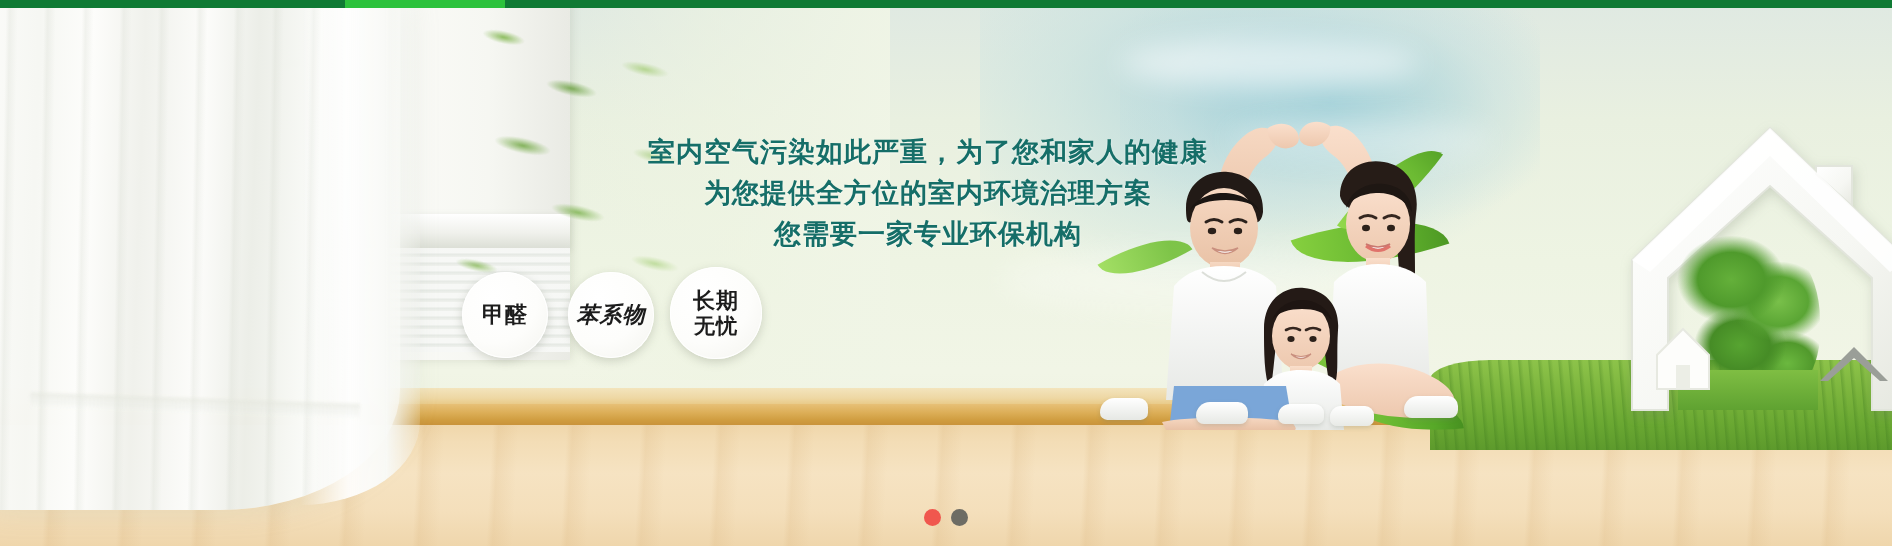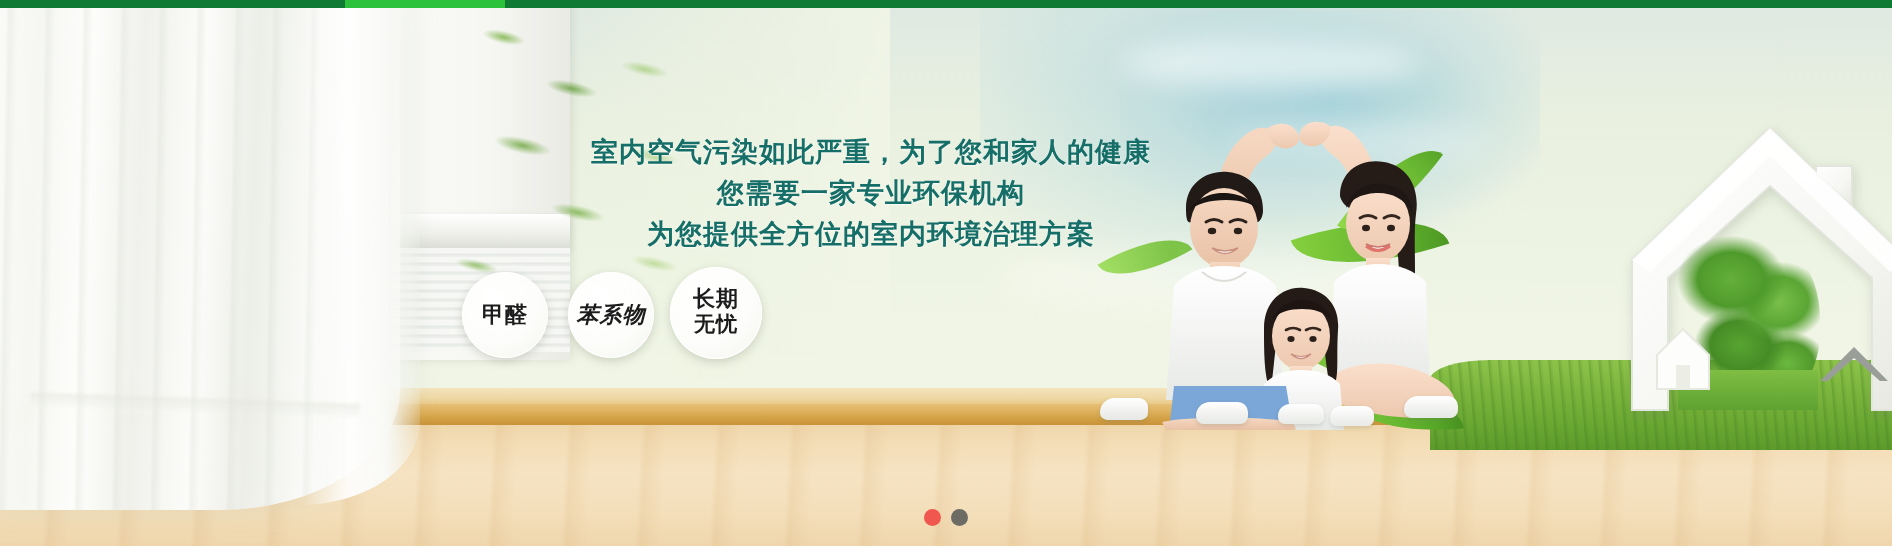--- a/index.html
+++ b/index.html
@@ -202,21 +202,21 @@
     position:absolute;left:0;top:0;width:1892px;height:8px;
     background:#0f7a34;
     display:flex;
     z-index:40;
   }
   .topbar-item{height:8px;flex:0 0 auto;}
   .topbar-item.active{background:#2cc23c;}
 
   
   .hero-copy{
-    position:absolute;left:531px;top:132px;width:680px;
+    position:absolute;left:588px;top:132px;width:680px;
     text-align:center;
     z-index:30;
     line-height:1.52;
   }
   .hero-line{
     color:#156e68;
     font-size:27px;
     font-weight:700;
     letter-spacing:1px;
     white-space:nowrap;
@@ -237,21 +237,21 @@
     align-items:center;justify-content:center;
     color:#1c1c1c;
     font-size:22px;font-weight:700;
     letter-spacing:1px;
     line-height:1.12;
   }
   .badge.wide{width:92px;height:92px;}
   .badge-l2{font-size:21px;}
   .badge-sp-1{margin-left:20px;font-style:italic;}
   .badge-sp-2{margin-left:18px;margin-top:-10px;}
-  .badge-sp-3{margin-left:16px;margin-top:-4px;font-family:Liberation Mono, monospace;}
+  .badge-sp-3{margin-left:16px;margin-top:-4px;}
 
   
   .dots{
     position:absolute;left:0;right:0;bottom:20px;
     display:flex;justify-content:center;gap:10px;
     z-index:35;
   }
   .dot{
     width:17px;height:17px;border-radius:50%;
     background:#6d6c64;
@@ -417,22 +417,22 @@
   <div class="curtain-hem"></div>
 
   <div class="topbar">
     <div class="topbar-item" style="width:345px;"></div>
     <div class="topbar-item active" style="width:160px;"></div>
     <div class="topbar-item" style="flex:1;"></div>
   </div>
 
   <div class="hero-copy">
     <div class="hero-line">室内空气污染如此严重，为了您和家人的健康</div>
+    <div class="hero-line">为您提供全方位的室内环境治理方案</div>
     <div class="hero-line">您需要一家专业环保机构</div>
-    <div class="hero-line">为您提供全方位的室内环境治理方案</div>
   </div>
 
   <div class="badges">
     <div class="badge">
       <span>甲醛</span>
     </div>
     <div class="badge badge-sp-1">
       <span>苯系物</span>
     </div>
     <div class="badge wide badge-sp-3">

